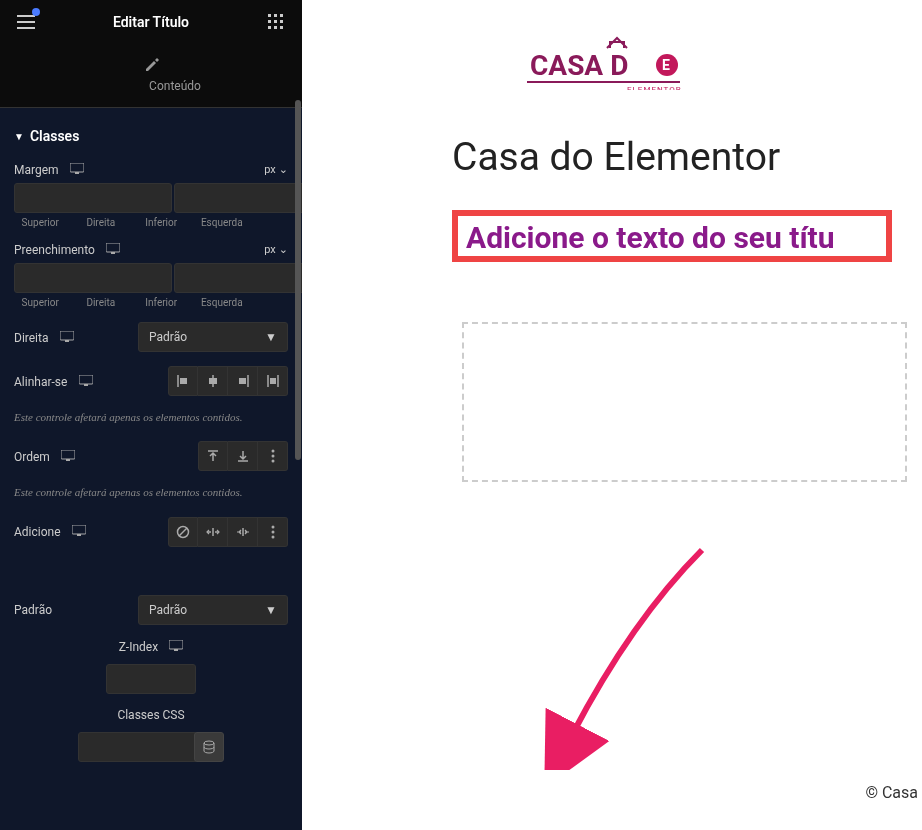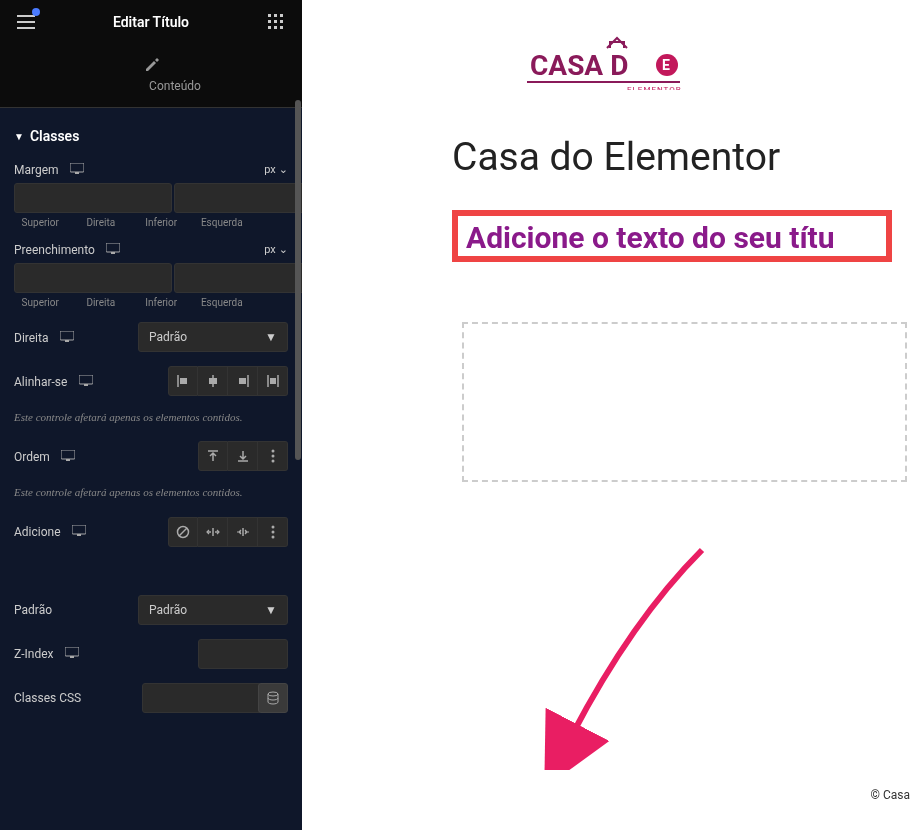--- a/index.html
+++ b/index.html
@@ -30,36 +30,36 @@
 .dim-label { flex: 1; text-align: center; font-size: 10px; color: #888; }
 .dim-label-spacer { width: 32px; }
 .select-row { display: flex; align-items: center; justify-content: space-between; margin: 14px 0; gap: 12px; }
 .select-ctl { flex: 1; max-width: 150px; background: #2a2a2a; border: 1px solid #333; height: 30px; color: #ccc; padding: 0 10px; font-size: 12px; border-radius: 3px; display: flex; align-items: center; justify-content: space-between; cursor: pointer; }
 .btn-group { display: flex; gap: 0; margin-left: auto; }
 .icon-btn { width: 30px; height: 30px; background: #2a2a2a; border: 1px solid #333; display: flex; align-items: center; justify-content: center; cursor: pointer; color: #aaa; }
 .icon-btn:first-child { border-radius: 3px 0 0 3px; }
 .icon-btn:last-child { border-radius: 0 3px 3px 0; }
 .icon-btn + .icon-btn { border-left: none; }
 .help-text { font-size: 11px; font-style: italic; color: #888; margin: 6px 0 16px; line-height: 1.4; font-family: Liberation Serif, serif; }
-.input-row { display: flex; align-items: center; justify-content: space-between; margin: 14px 0; gap: 18px; }
+.input-row { display: flex; align-items: center; justify-content: space-between; margin: 14px 0; gap: 10px; flex-direction: column; }
 .text-input { background: #2a2a2a; border: 1px solid #333; height: 30px; color: #fff; padding: 0 8px; font-size: 12px; border-radius: 3px; }
 .text-input.narrow { width: 90px; }
 .text-input.medium { width: 120px; }
 .addon-btn { width: 30px; height: 30px; background: #3a3a3a; border: 1px solid #444; border-radius: 3px; display: flex; align-items: center; justify-content: center; cursor: pointer; margin-left: -4px; }
 .scroll-track { position: absolute; right: 0; top: 100px; bottom: 0; width: 8px; background: transparent; }
 .scroll-thumb { position: absolute; top: 0; width: 6px; right: 1px; height: 360px; background: #555; border-radius: 3px; }
 .collapse-handle { position: absolute; right: -14px; top: 450px; width: 14px; height: 40px; background: #1a1a1a; display: flex; align-items: center; justify-content: center; cursor: pointer; color: #aaa; font-size: 10px; border-radius: 0 3px 3px 0; }
 .canvas { flex: 1; background: #fff; position: relative; overflow: hidden; }
 .logo-area { text-align: center; padding: 20px 0 20px; }
 .logo-svg { display: inline-block; }
 .page-title { font-size: 39px; font-weight: 400; color: #222; margin: 20px 0 30px 150px; }
 .heading-box { border: 6px solid #ef4444; margin-left: 150px; padding: 4px 8px 1px; display: inline-block; min-width: 440px; }
 .heading-text { font-size: 30px; font-weight: 700; color: #8a1a8a; }
 .placeholder-box { margin: 60px 0 0 160px; height: 160px; width: 445px; border: 2px dashed #ccc; }
-.footer-text { position: absolute; bottom: 28px; right: 12px; font-size: 12px; color: #333; }
+.footer-text { position: absolute; bottom: 28px; right: 4px; font-size: 16px; color: #333; }
 .arrow { position: absolute; left: 230px; top: 540px; pointer-events: none; }
 </style>
 </head>
 <body>
 
 <div class="panel">
   <div class="panel-header">
     <div class="menu-btn">
       <svg viewBox="0 0 18 14">
           <path d="M0 1h18M0 7h18M0 13h18" stroke="#ccc" stroke-width="2"></path>

